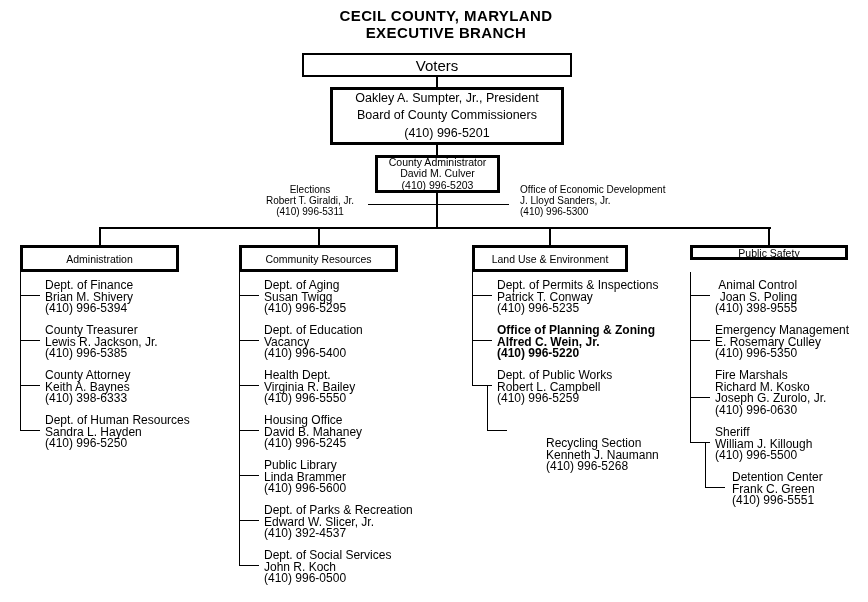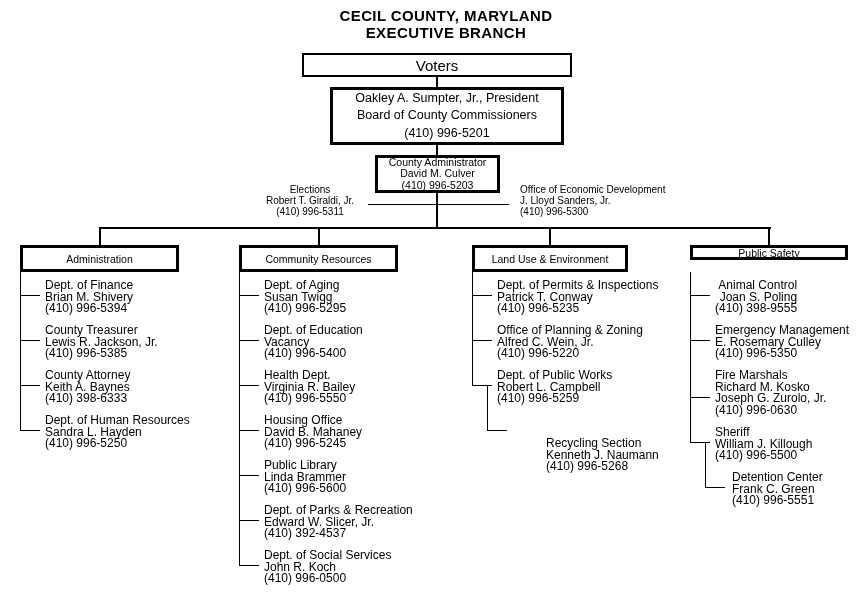--- a/index.html
+++ b/index.html
@@ -156,21 +156,21 @@
       <div class="box divbox" style="left: 472px; top: 245px; width: 156px; height: 27px;">
         <span>Land Use &amp; Environment</span>
       </div>
       <div class="line" style="left: 472px; top: 295px; width: 20px; height: 1px;"></div>
       <div class="entry" style="left: 497px; top: 280px;">
         <div>Dept. of Permits &amp; Inspections</div>
         <div>Patrick T. Conway</div>
         <div>(410) 996-5235</div>
       </div>
       <div class="line" style="left: 472px; top: 340px; width: 20px; height: 1px;"></div>
-      <div class="entry" style="left: 497px; top: 325px;">
+      <div class="entry" style="left: 497px; top: 325px; font-weight: bold;">
         <div>Office of Planning &amp; Zoning</div>
         <div>Alfred C. Wein, Jr.</div>
         <div>(410) 996-5220</div>
       </div>
       <div class="line" style="left: 472px; top: 385px; width: 20px; height: 1px;"></div>
       <div class="entry" style="left: 497px; top: 370px;">
         <div>Dept. of Public Works</div>
         <div>Robert L. Campbell</div>
         <div>(410) 996-5259</div>
       </div>

